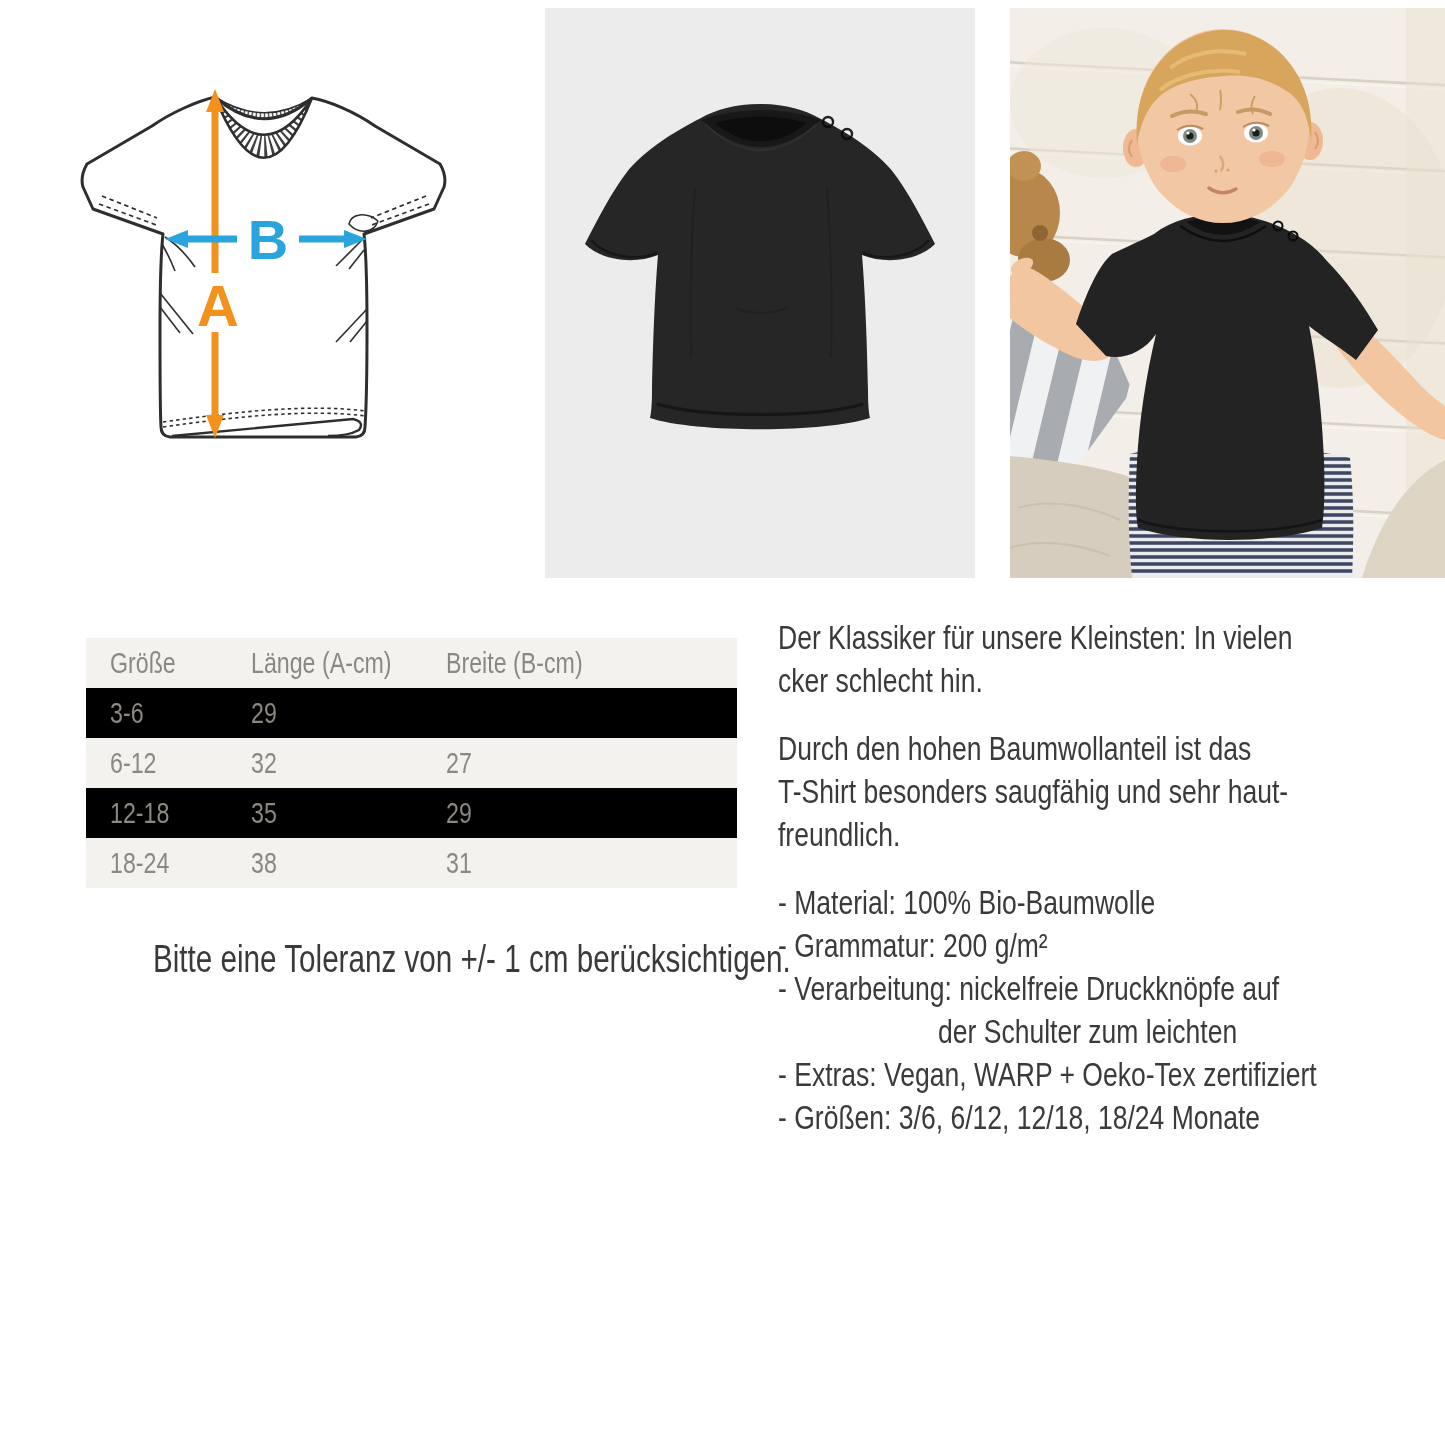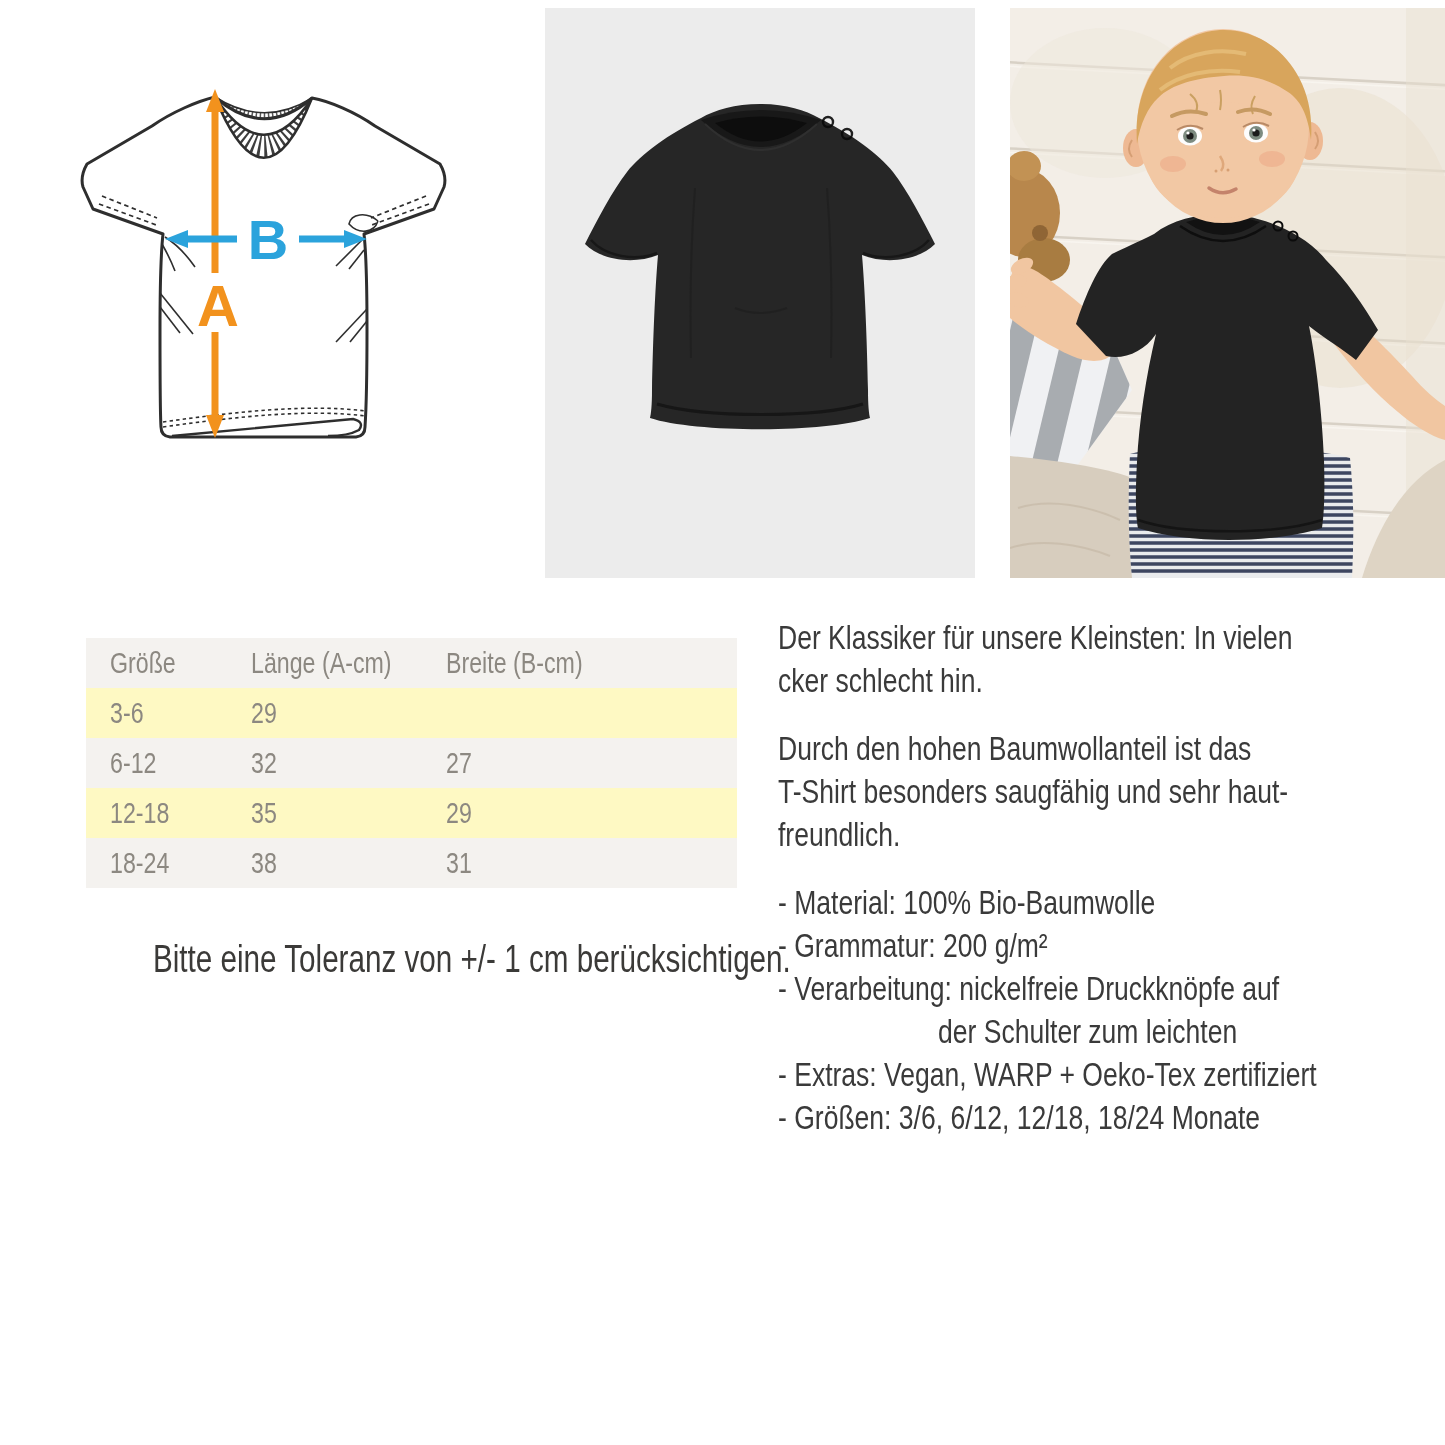--- a/index.html
+++ b/index.html
@@ -10,21 +10,21 @@
 
   
   #diagramBox{left:60px;top:80px;width:420px;height:395px;}
   #productBox{left:545px;top:8px;width:430px;height:570px;}
   #modelBox{left:1010px;top:8px;width:435px;height:570px;}
 
   
   #sizeTable{position:absolute;left:63px;top:638px;width:674px;}
   .st-row{display:grid;grid-template-columns:141px 195px 338px;height:50px;align-items:center;margin-left:23px;}
   .st-row.bg-light{background:#f4f2ef;}
-  .st-row.bg-dark{background:#fef9c3;}
+  .st-row.bg-dark{background:#000000;}
   .st-cell{padding-left:24px;font-size:29px;color:#8c8881;white-space:nowrap;overflow:visible;}
   .st-cell .cx{display:inline-block;transform:scaleX(.8);transform-origin:0 50%;}
 
   
   #toleranceNote{position:absolute;left:63px;top:938px;width:674px;text-align:center;
     font-size:38px;color:#3b3a38;white-space:nowrap;}
   #toleranceNote .cx{display:inline-block;transform:scaleX(.78);transform-origin:50% 50%;}
 
   
   #desc{position:absolute;left:778px;top:616px;width:660px;color:#3a3a3a;}

